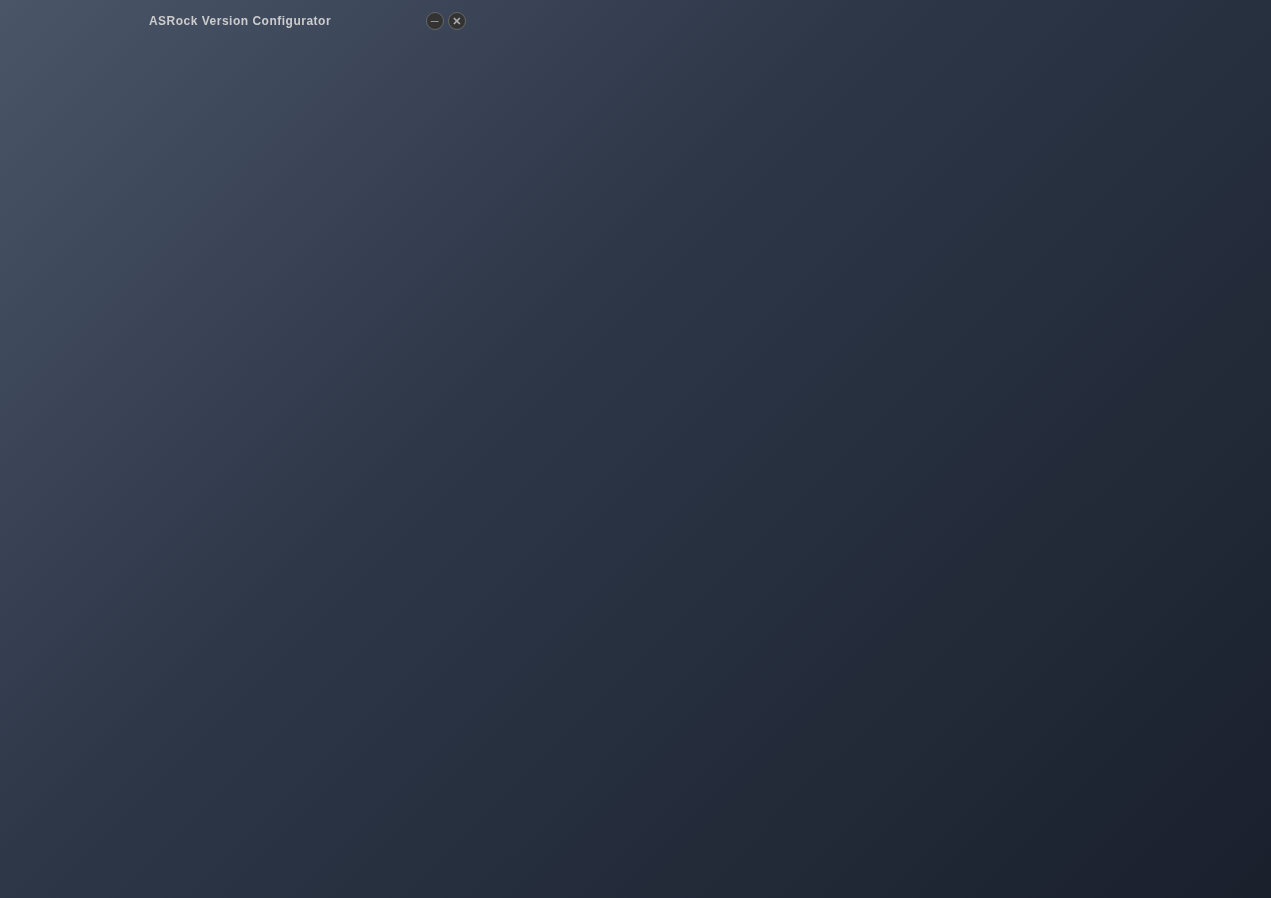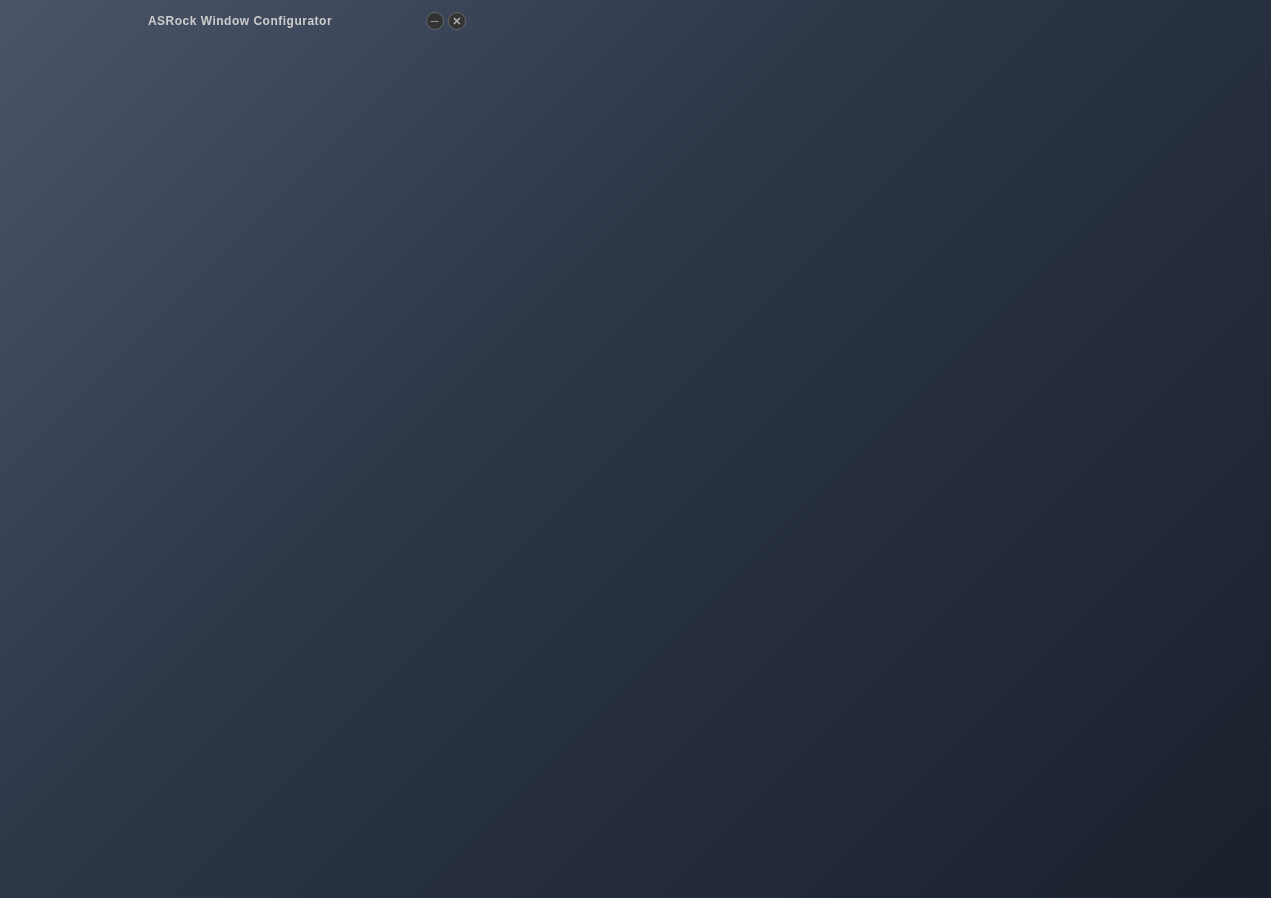--- a/index.html
+++ b/index.html
@@ -30,21 +30,21 @@
 .hwrow .k{color:#0f0}
 .hwrow .k.red{color:#f44}
 .hwrow .v{color:#ff0}
 </style>
 </head>
 <body>
 <div class="bg"></div>
 
 <div class="asrock">
   <div class="asrock-title">
-    <span>ASRock Window Configurator</span>
+    <span>ASRock Version Configurator</span>
     <div class="wbtn">
       <span>─</span>
       <span>✕</span>
     </div>
   </div>
   <div class="asrock-sub">MEG Z490I UNIFY (MS-7C77)</div>
   <div class="asrock-body">
     <div style="display:flex;flex-direction:column;gap:8px">
       <div style="display:flex;gap:8px">
         <div class="col colL dimm-list" id="dimm-list">

